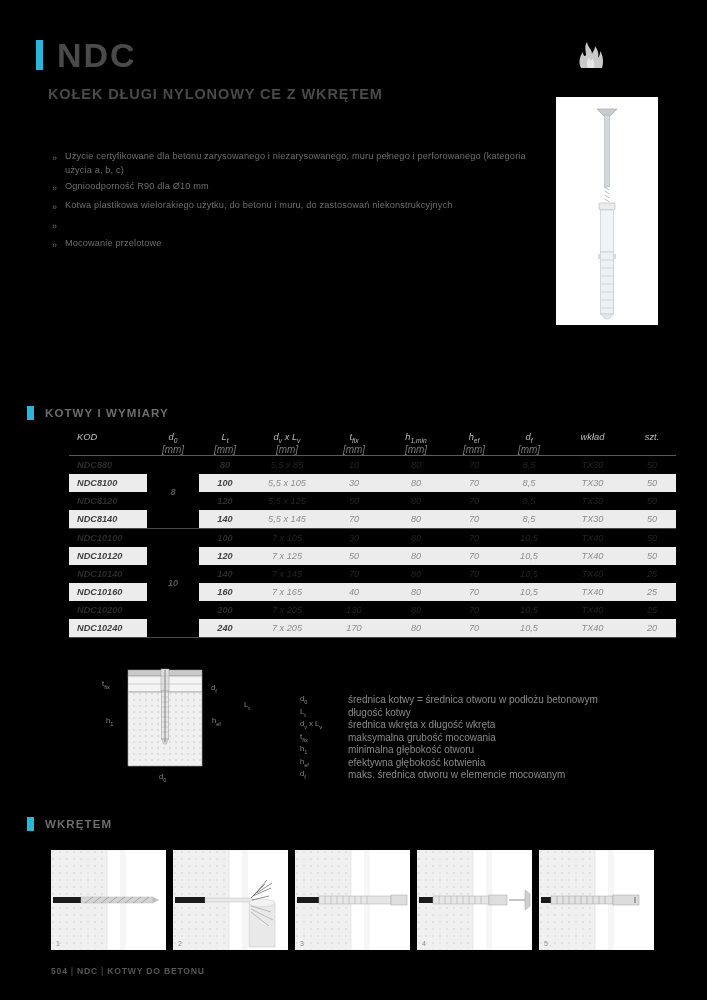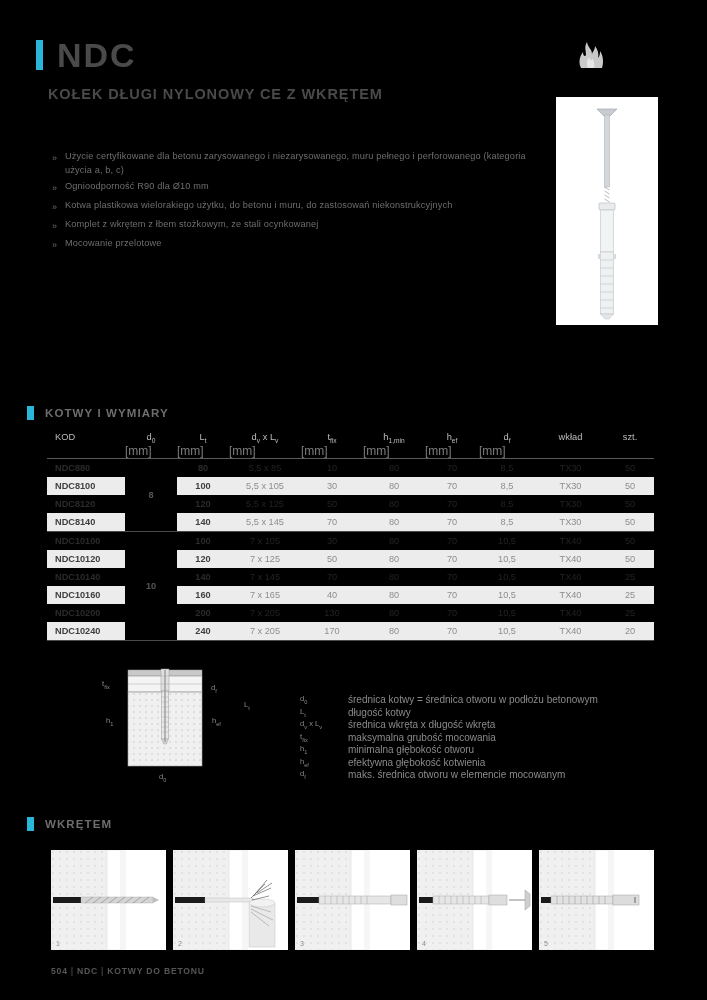--- a/index.html
+++ b/index.html
@@ -50,30 +50,30 @@
   
   .sec { position: absolute; display: flex; align-items: center; gap: 11px; }
   .sec .sbar { width: 7px; height: 14px; background: #29b6d8; display: block; }
   .sec .stxt {
     font-size: 11.5px; font-weight: bold; color: #6e6e6e; letter-spacing: 1.1px;
   }
   .sec-codes { left: 27px; top: 406px; }
   .sec-mount { left: 27px; top: 817px; }
 
   
-  .tbl-wrap { position: absolute; left: 47px; top: 432px; width: 607px; }
+  .tbl-wrap { position: absolute; left: 69px; top: 432px; width: 607px; font-style: italic; }
   table.spec { border-collapse: collapse; width: 607px; }
   table.spec td, table.spec th { padding: 0; }
   .thead-row td {
     color: #bdbdbd; font-size: 9.3px; font-weight: normal;
     text-align: center; padding-top: 8px; vertical-align: top;
   }
   .thead-row td.kod-h { text-align: left; padding-left: 8px; }
   .unit-row td {
-    color: #7d7d7d; font-size: 12px; text-align: left;
+    color: #7d7d7d; font-size: 10px; text-align: center;
     padding-bottom: 7px; padding-top: 2px;
   }
   .head-sep { height: 1px; background: #5a5a5a; }
   .thead-row td sub, .unit-row td sub { font-size: 6.6px; }
 
   tr.drow td {
     font-size: 9.2px; height: 18px; text-align: center; vertical-align: middle;
   }
   tr.drow td.kod {
     text-align: left; padding-left: 8px; font-weight: bold;
@@ -152,21 +152,20 @@
     <div class="bullet">
       <span class="dot">»</span>
       <span class="btxt">Ognioodporność R90 dla Ø10 mm</span>
     </div>
     <div class="bullet">
       <span class="dot">»</span>
       <span class="btxt">Kotwa plastikowa wielorakiego użytku, do betonu i muru, do zastosowań niekonstrukcyjnych</span>
     </div>
     <div class="bullet">
       <span class="dot">»</span>
-      <span class="btxt">Komplet z wkrętem z łbem stożkowym, ze stali ocynkowanej</span>
     </div>
     <div class="bullet">
       <span class="dot">»</span>
       <span class="btxt">Mocowanie przelotowe</span>
     </div>
   </div>
 
   <div class="photo">
     <svg width="102" height="228" viewBox="0 0 102 228">
 

